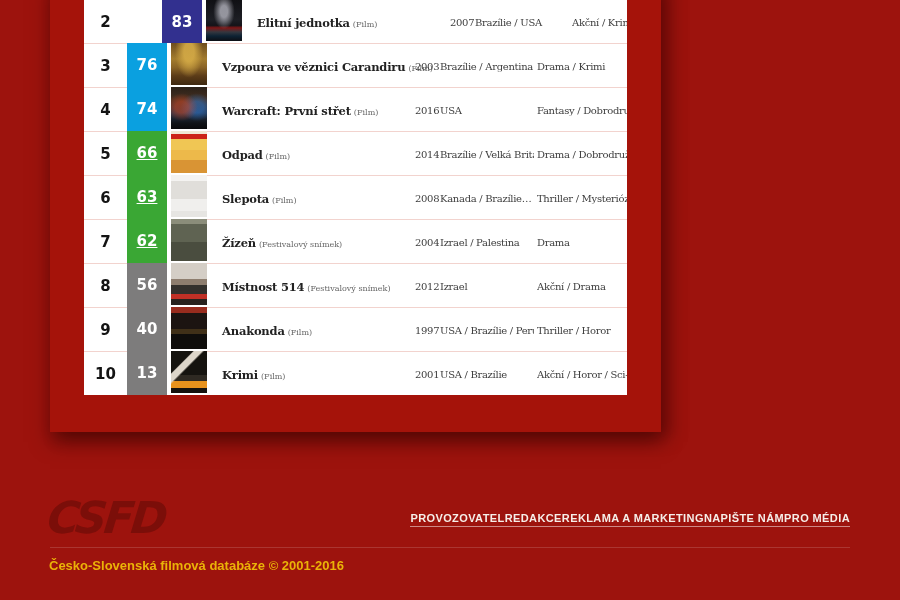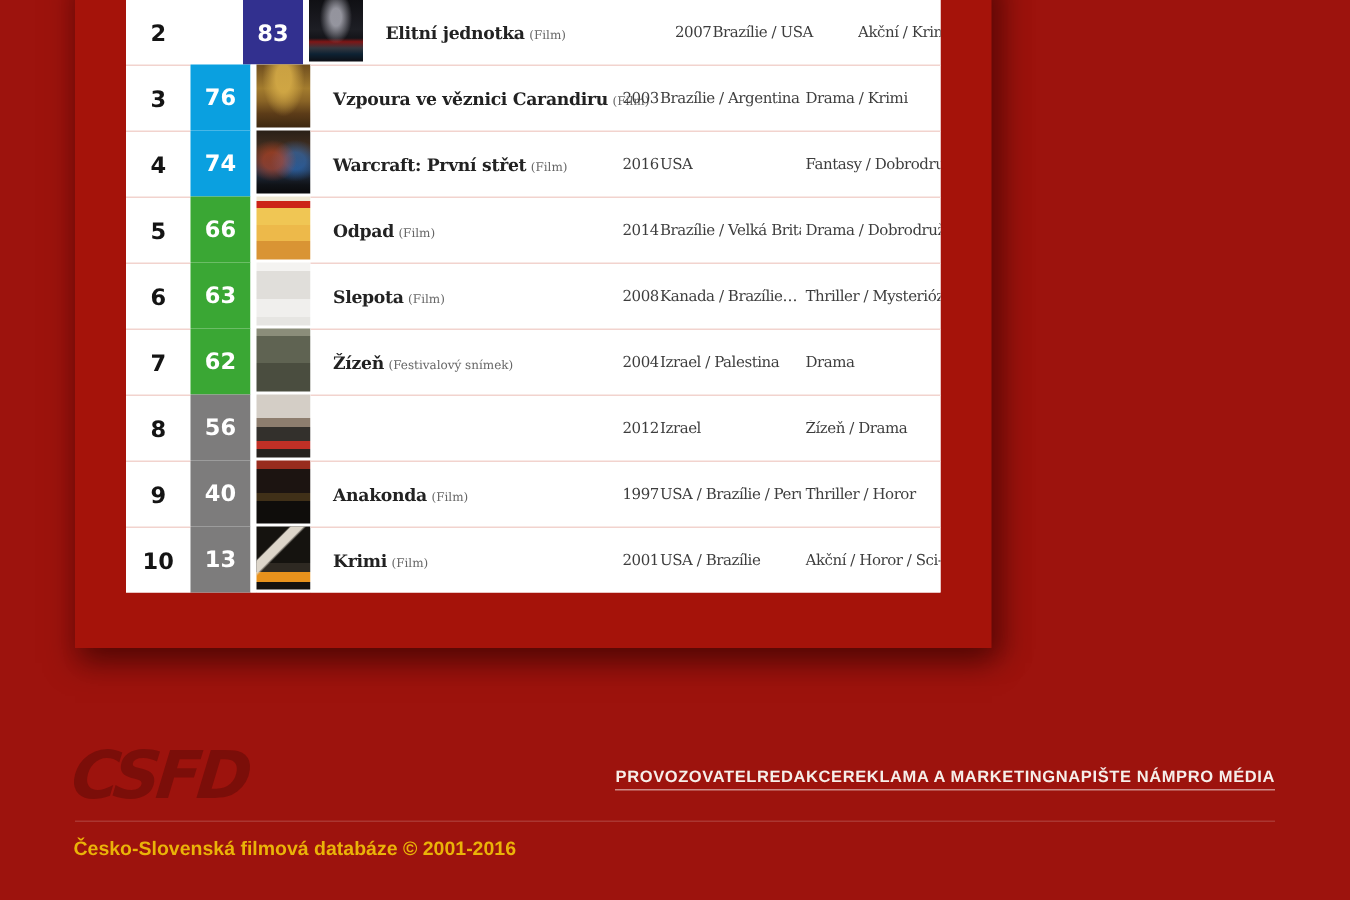--- a/index.html
+++ b/index.html
@@ -17,21 +17,21 @@
   .row { display:flex; height:44px; }
   .row.first { height:43px; }
   .row:not(.first) .rank, .row:not(.first) .info { border-top:1px solid #f2d3ce; }
 
   .rank { width:43px; background:#fff; display:flex; align-items:center; justify-content:center;
           font:bold 15px "DejaVu Sans","Liberation Sans",sans-serif; color:#141414; }
   .score { width:40px; display:flex; align-items:center; justify-content:center;
            font:bold 15px "DejaVu Sans","Liberation Sans",sans-serif; color:#fff; }
   .sc-a { background:#32308f;margin-left:35px; }
   .sc-b { background:#0aa0e0; }
-  .sc-c { background:#3aa734; }
+  .sc-c { background:#3aa734;text-decoration:underline; }
   .sc-d { background:#7d7c7c; }
   .wgap { width:4px; background:#fff; }
   .poster { width:36px; background:#fff; cursor:pointer; }
   .thumb { width:100%; height:calc(100% - 2px); }
 
   .info { flex:1; position:relative; background:#fff; overflow:hidden; }
   .info > div { position:absolute; top:50%; transform:translateY(-50%); white-space:nowrap; }
   .titlewrap { left:15px; }
   .mtitle { font:bold 11.5px "DejaVu Serif","Liberation Serif",serif; color:#222;
             letter-spacing:-.2px; cursor:pointer; }
@@ -174,23 +174,24 @@
     </div>
 
     <div class="row">
       <div class="rank">8</div>
       <div class="score sc-d">56</div>
       <div class="wgap"></div>
       <div class="poster">
           <div class="thumb p6"></div>
         </div>
       <div class="info">
+        <div class="titlewrap"><span class="mtitle">Místnost 514</span><span class="mtype">(Festivalový snímek)</span></div>
         <div class="myear">2012</div>
         <div class="mcountries">Izrael</div>
-        <div class="mgenres">Žízeň / Drama</div>
+        <div class="mgenres">Akční / Drama</div>
       </div>
     </div>
 
     <div class="row">
       <div class="rank">9</div>
       <div class="score sc-d">40</div>
       <div class="wgap"></div>
       <div class="poster">
           <div class="thumb p7"></div>
         </div>

